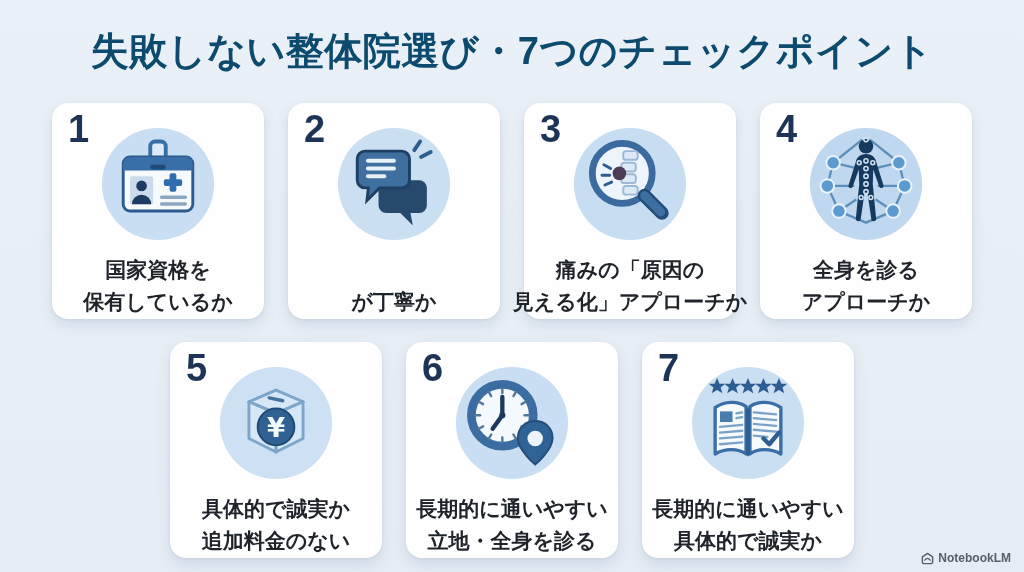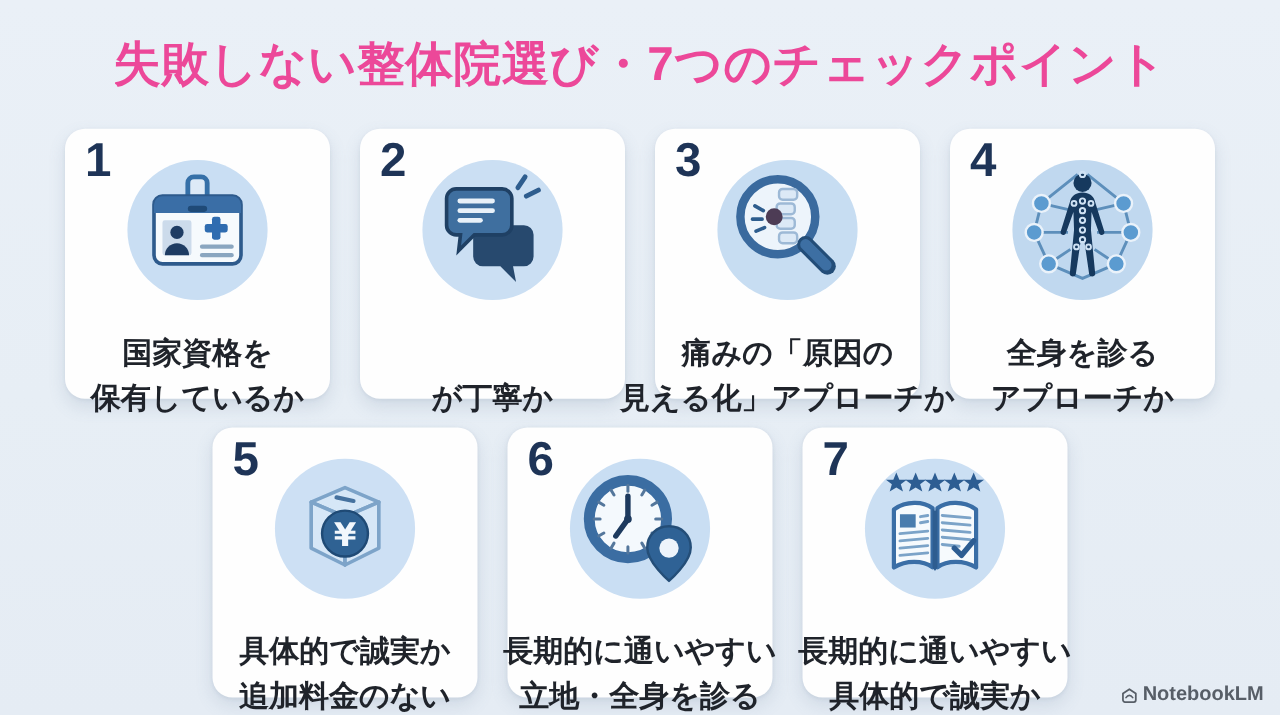--- a/index.html
+++ b/index.html
@@ -5,44 +5,44 @@
   * { margin:0; padding:0; box-sizing:border-box; }
   html,body { width:1024px; height:572px; overflow:hidden; }
   body {
     position:relative;
     background:linear-gradient(180deg,#eaf0f7 0%,#e7eef5 55%,#e5ecf4 100%);
     font-family:"Liberation Sans","DejaVu Sans",sans-serif;
   }
   .page-title {
     position:absolute; top:26px; left:0; width:1024px;
     text-align:center; font-size:38px; font-weight:800;
-    color:#ec4899; letter-spacing:0.5px;
+    color:#0c4a6e; letter-spacing:0.5px;
   }
   .card-row { position:absolute; display:flex; gap:24px; }
   .row-1 { top:103px; left:52px; }
   .row-2 { top:342px; left:170px; }
   .card {
     width:212px; height:216px; background:#fefefe; border-radius:16px;
     box-shadow:0 6px 14px rgba(96,118,148,0.16), 0 1px 3px rgba(96,118,148,0.10);
     position:relative; display:flex; flex-direction:column; align-items:center;
   }
   .card-number {
     position:absolute; top:5px; left:16px;
     font-size:38px; font-weight:700; color:#1e3457;
   }
   .icon-wrap { margin-top:23px; width:116px; height:116px; }
   .icon-wrap svg { display:block; }
   .card-label {
-    margin-top:23px; text-align:center; font-size:24px; font-weight:700;
+    margin-top:12px; text-align:center; font-size:21px; font-weight:700;
     color:#1f232a; line-height:1.5; white-space:nowrap;
   }
   .footer-brand {
     position:absolute; right:13px; bottom:7px;
     display:flex; align-items:center; gap:4px;
-    color:#575e67; font-size:16px; font-weight:600;
+    color:#575e67; font-size:12px; font-weight:600;
   }
   .coin-yen { font-family:"DejaVu Sans","Liberation Sans",sans-serif; font-weight:bold; }
 </style>
 </head>
 <body>
 
 <h1 class="page-title">失敗しない整体院選び・7つのチェックポイント</h1>
 
 <div class="card-row row-1">
 

